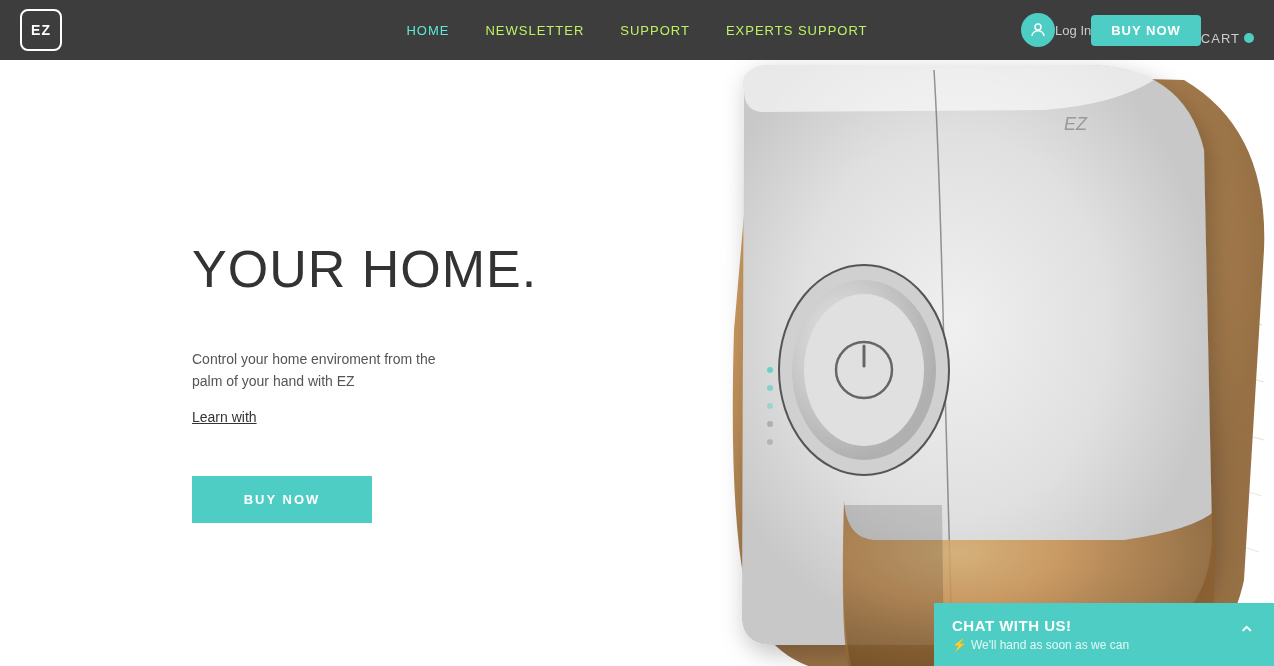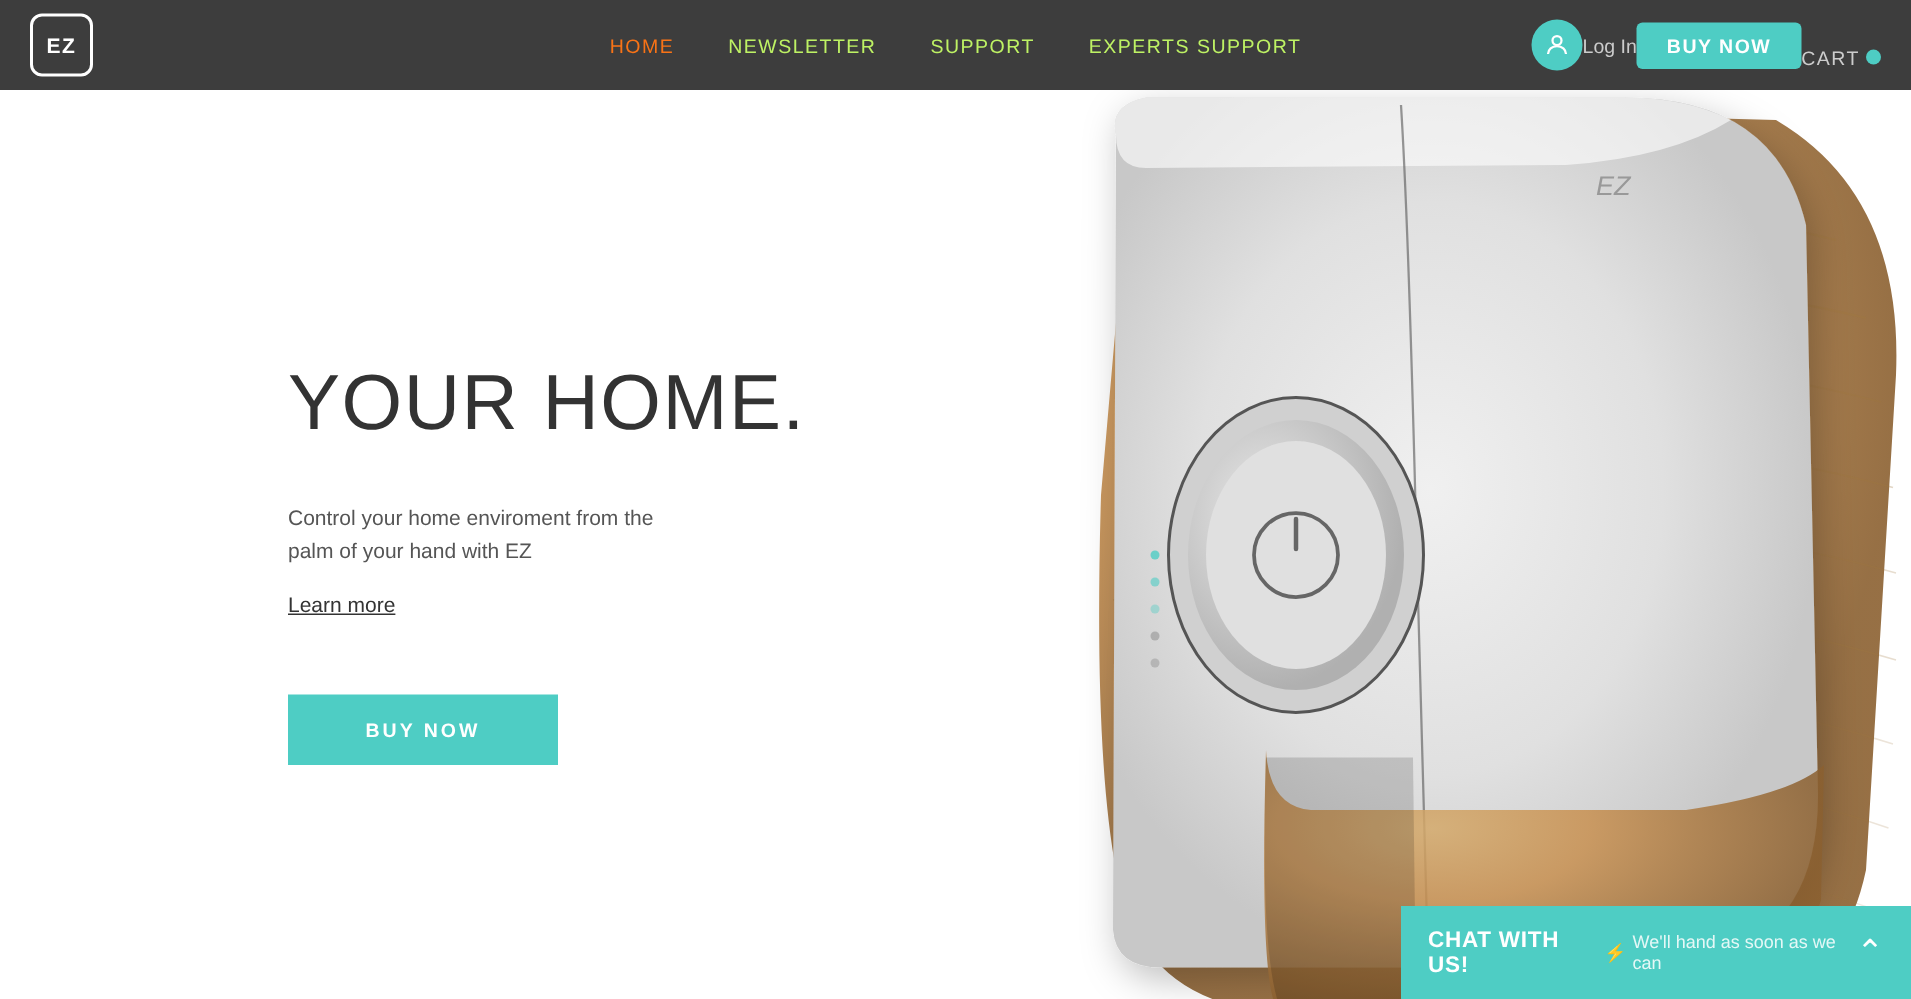--- a/index.html
+++ b/index.html
@@ -39,21 +39,21 @@
       transform: translateX(-50%);
     }
     .nav-link {
       color: #bef264;
       text-decoration: none;
       font-size: 13px;
       font-weight: 500;
       letter-spacing: 1px;
       cursor: pointer;
     }
-    .nav-link.active { color: #f97316; text-align: right; }
+    .nav-link.active { color: #5eead4; text-align: right; }
     .navbar-right {
       display: flex;
       align-items: center;
     }
     .user-icon {
       width: 34px;
       height: 34px;
       border-radius: 50%;
       background: #4ecdc4;
       display: flex;
@@ -116,21 +116,21 @@
     .hero-title {
       font-size: 52px;
       font-weight: 300;
       color: #333;
       line-height: 1.15;
       letter-spacing: 1px;
     }
     .hero-subtitle {
       font-size: 14px;
       color: #555;
-      margin-top: 34px;
+      margin-top: 48px;
       line-height: 1.6;
       max-width: 270px;
     }
     .learn-more {
       display: inline-block;
       margin-top: 16px;
       font-size: 14px;
       color: #333;
       text-decoration: underline;
       cursor: pointer;
@@ -169,21 +169,21 @@
       bottom: 0;
       right: 0;
       width: 340px;
       background: #4ecdc4;
       padding: 14px 18px 14px 18px;
       display: flex;
       align-items: center;
       justify-content: space-between;
       cursor: pointer;
     }
-    .chat-left { display: flex; gap: 4px; }
+    .chat-left { display: flex; flex-direction: column; gap: 4px; }
     .chat-title {
       color: #fff;
       font-size: 15px;
       font-weight: 700;
       letter-spacing: 0.5px;
     }
     .chat-sub {
       color: rgba(255,255,255,0.85);
       font-size: 12px;
       display: flex;
@@ -291,21 +291,21 @@
       <path d="M300,455 Q296,580 308,618 L400,618 L398,455 Z" fill="rgba(0,0,0,0.15)"></path>
 
     </svg>
   </div>
 
   <div class="hero-content">
     <h1 class="hero-title">
       <span style="display:block;">YOUR HOME.</span>
     </h1>
     <p class="hero-subtitle">Control your home enviroment from the palm of your hand with EZ</p>
-    <a class="learn-more">Learn more</a>
+    <a class="learn-more">Learn with</a>
     <button class="buy-now-btn-hero">BUY NOW</button>
   </div>
 
   <div class="chat-widget">
     <div class="chat-left">
       <span class="chat-title">CHAT WITH US!</span>
       <span class="chat-sub">
         <span class="chat-bolt">⚡</span>
         <span>We'll hand as soon as we can</span>
       </span>

